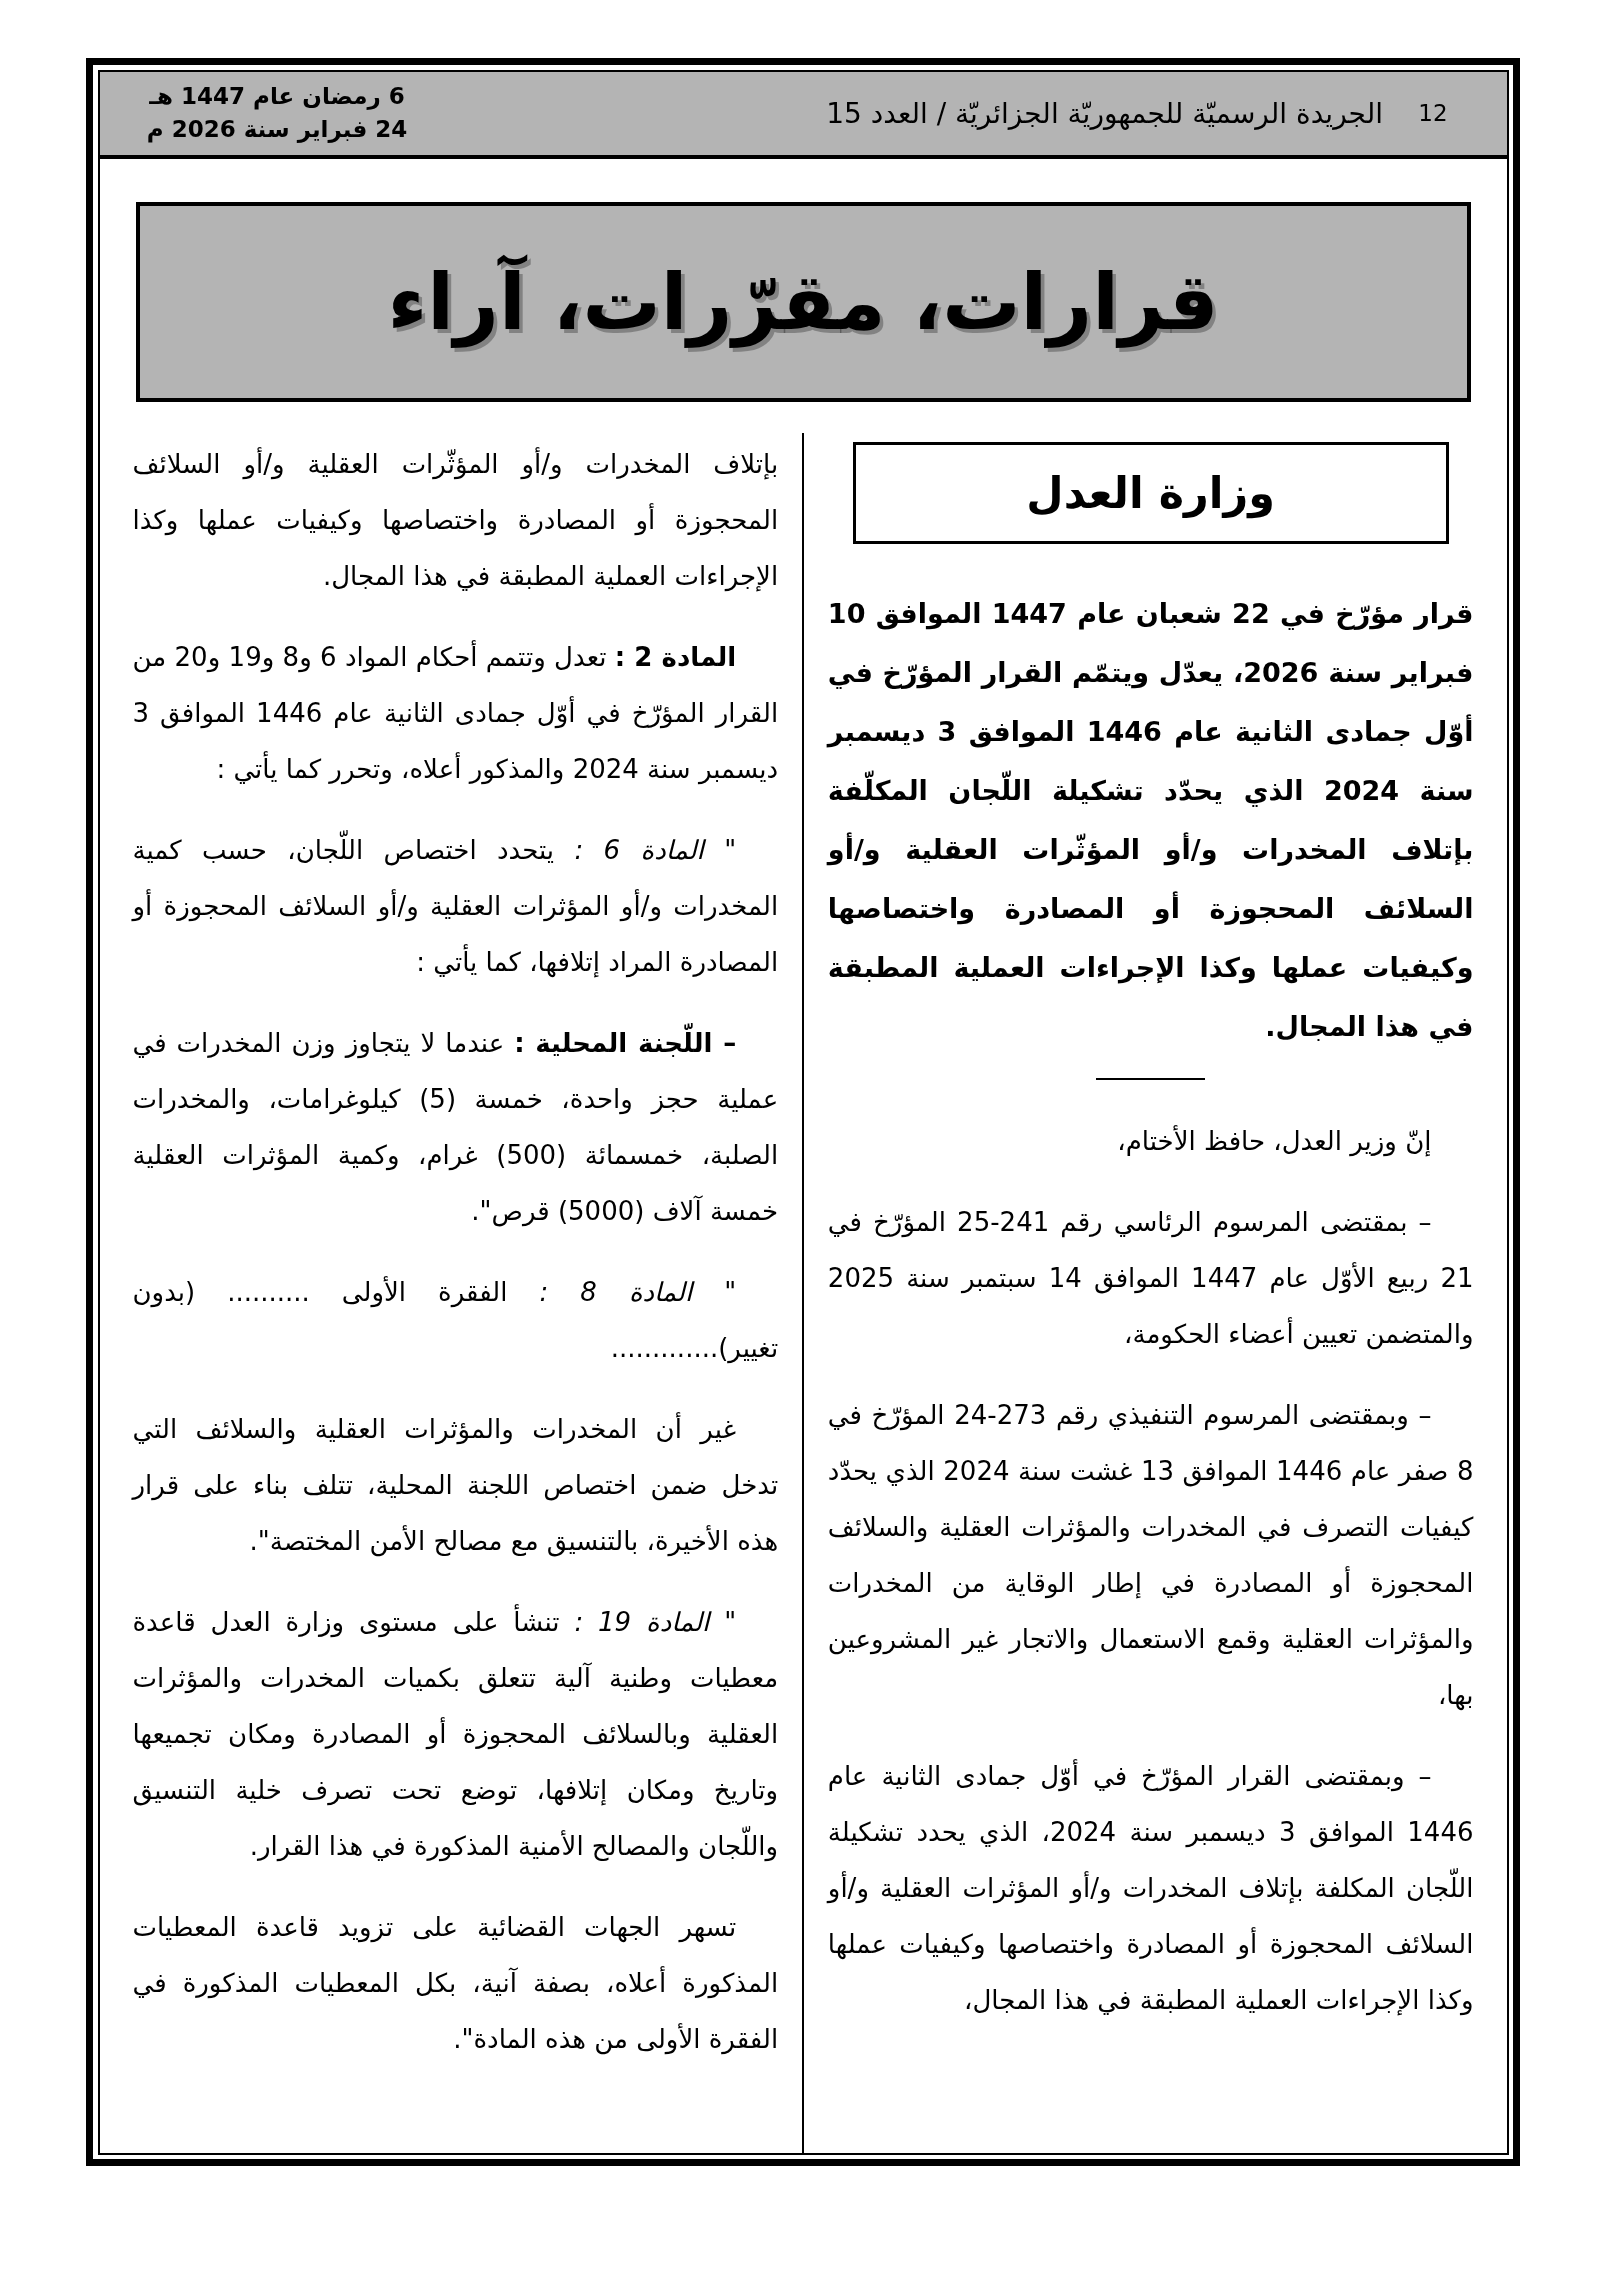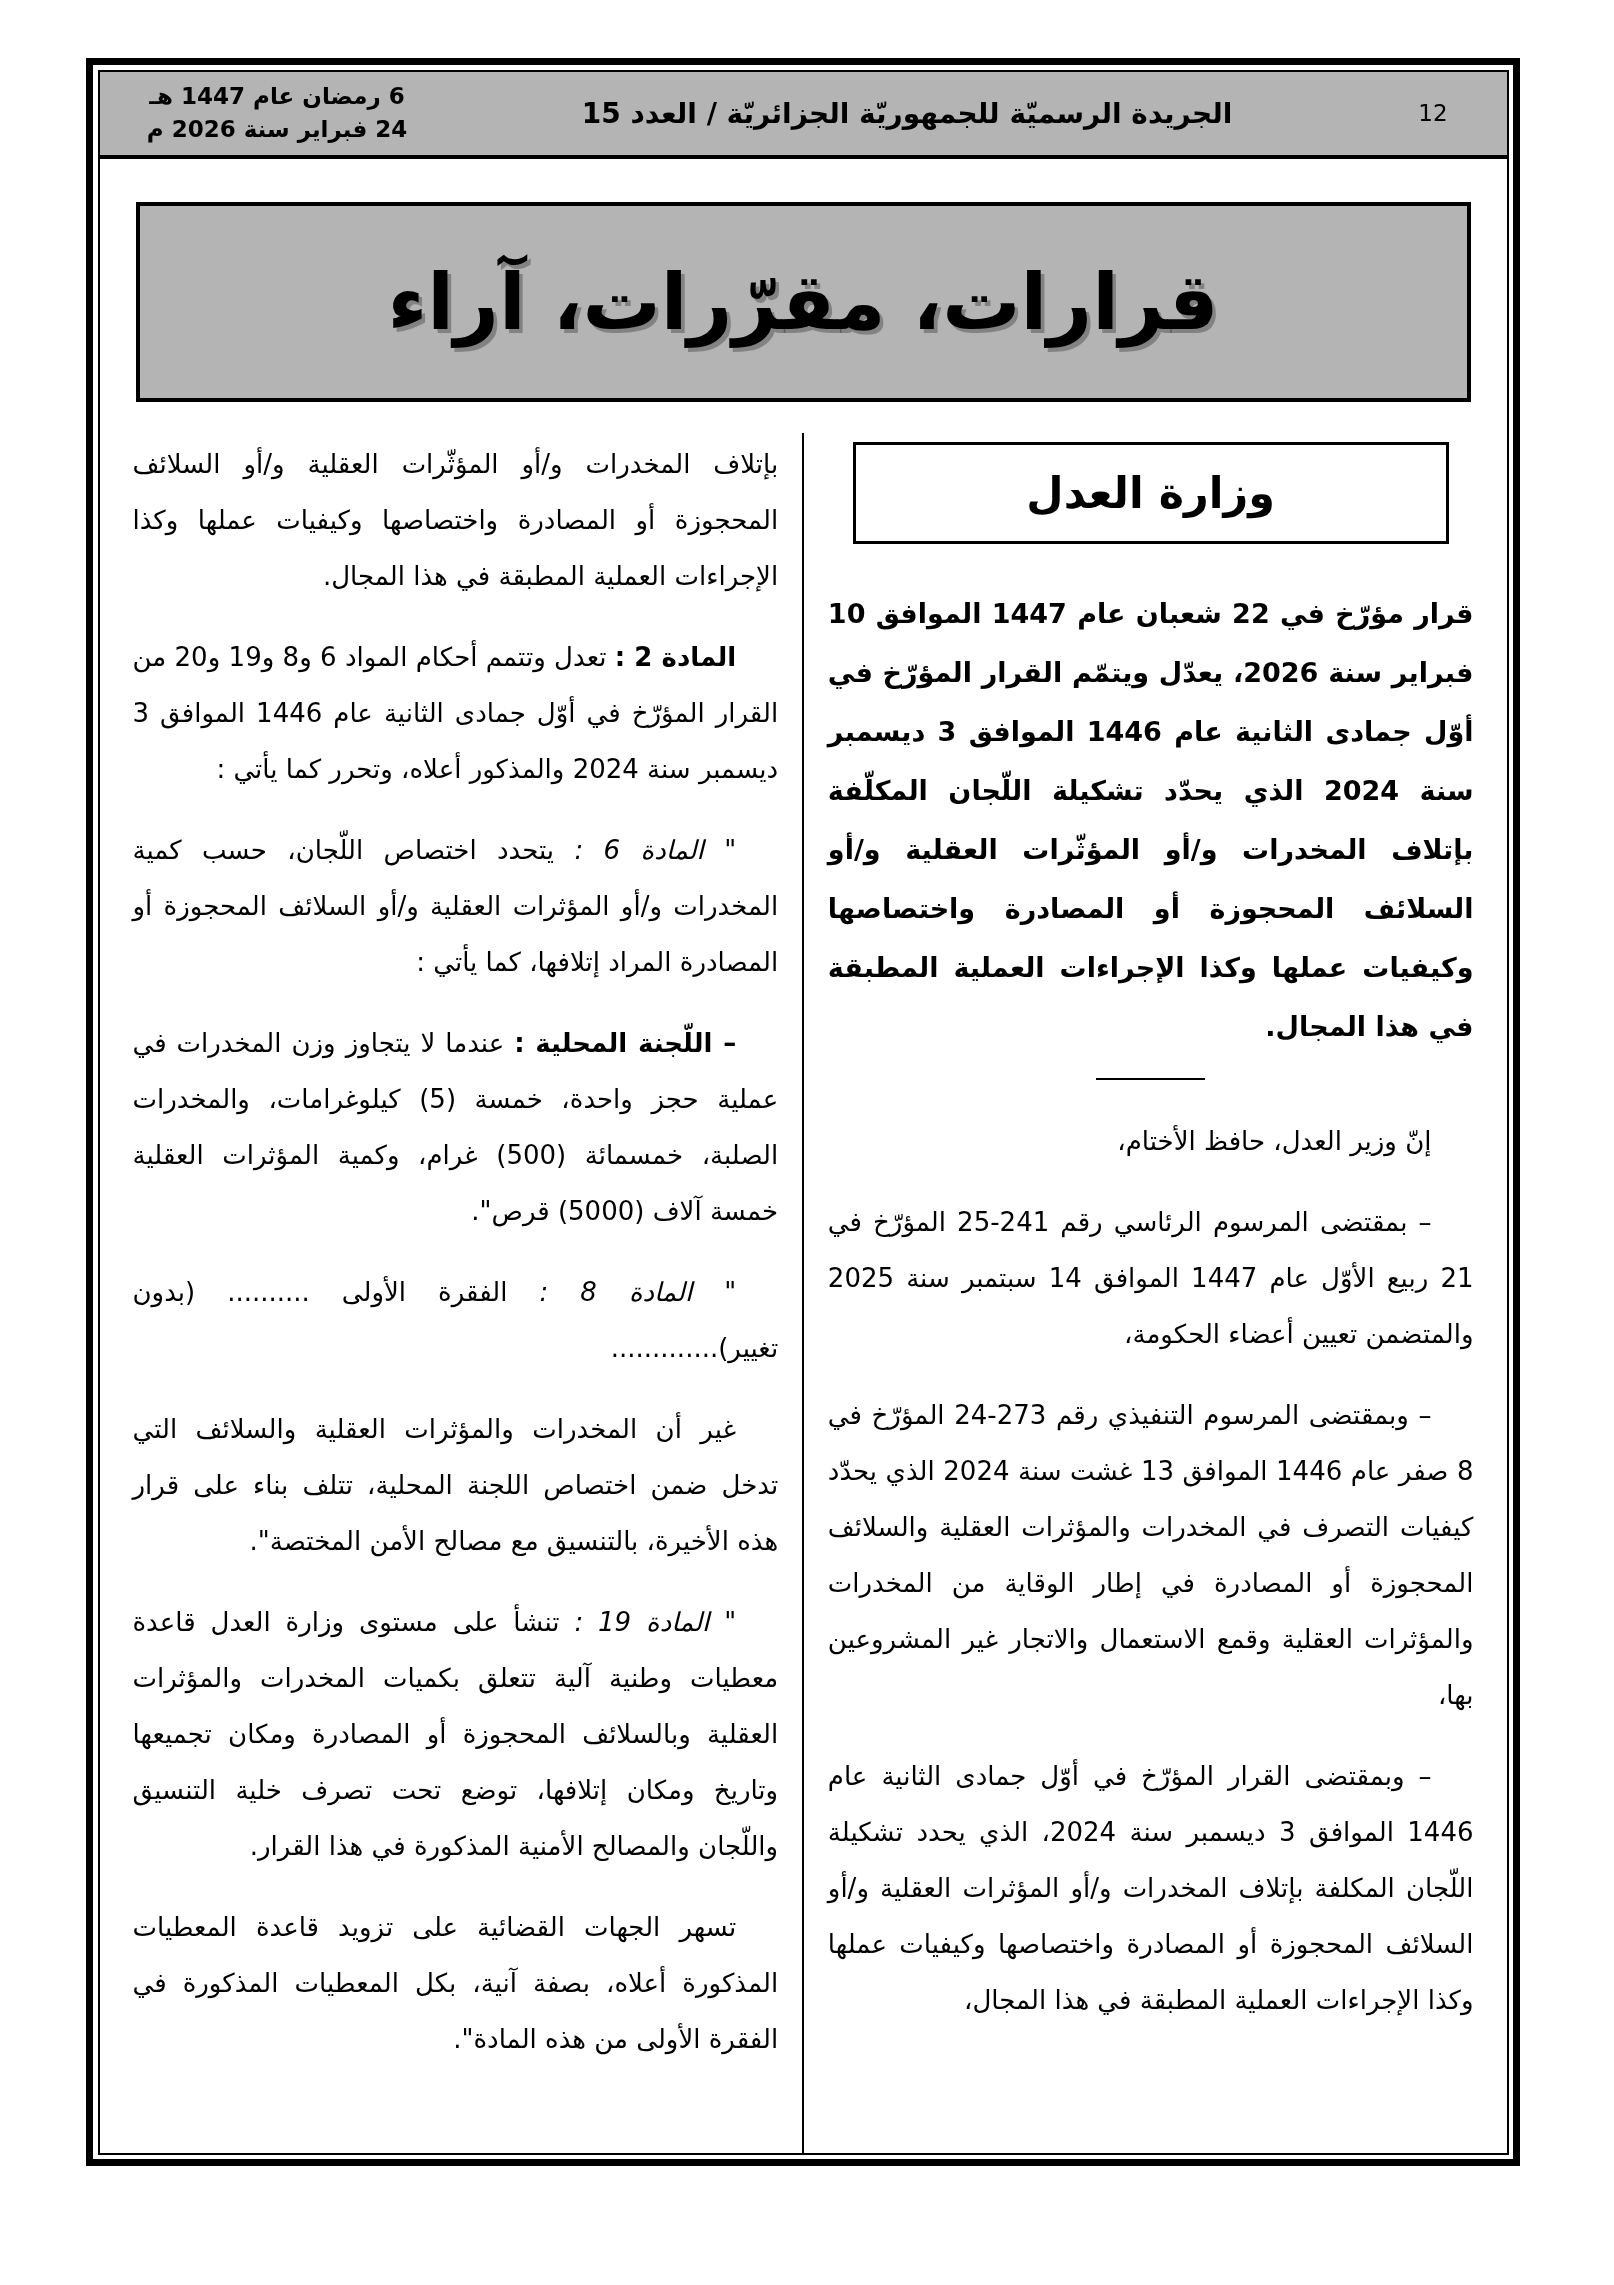--- a/index.html
+++ b/index.html
@@ -35,22 +35,22 @@
     box-sizing:border-box;
     display:flex; direction:ltr;
     align-items:center;
     padding:0 23.5px;
   }
   .header-dates {
     width:308px; direction:rtl; text-align:center;
     font-weight:bold; font-size:23px; line-height:33px;
   }
   .header-title {
-    flex:1; direction:rtl; text-align:center;
-    font-weight:bold; font-size:28px;
+    flex:1; direction:rtl; 
+    font-weight:normal; font-size:28px;
   }
   .header-page-number {
     width:100px; text-align:center;
     font-weight:normal; font-size:23px;
   }
   
   .banner {
     flex:0 0 auto;
     margin:43px 36px 0 36px;
     height:200px;

